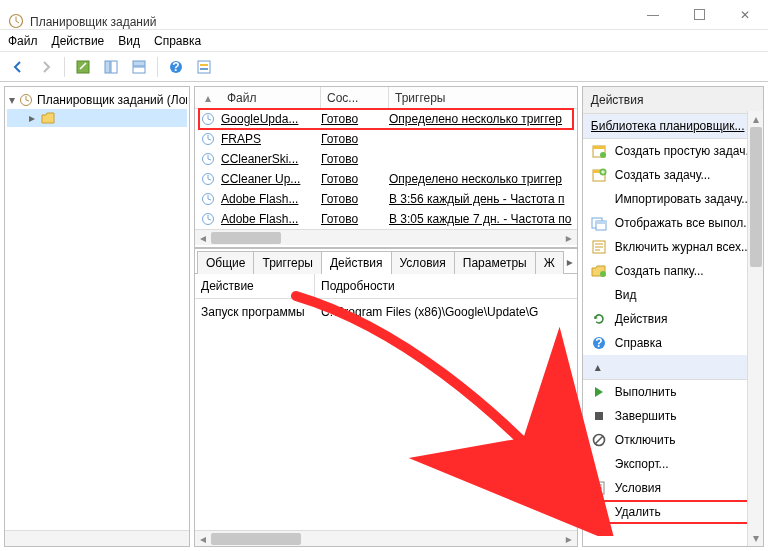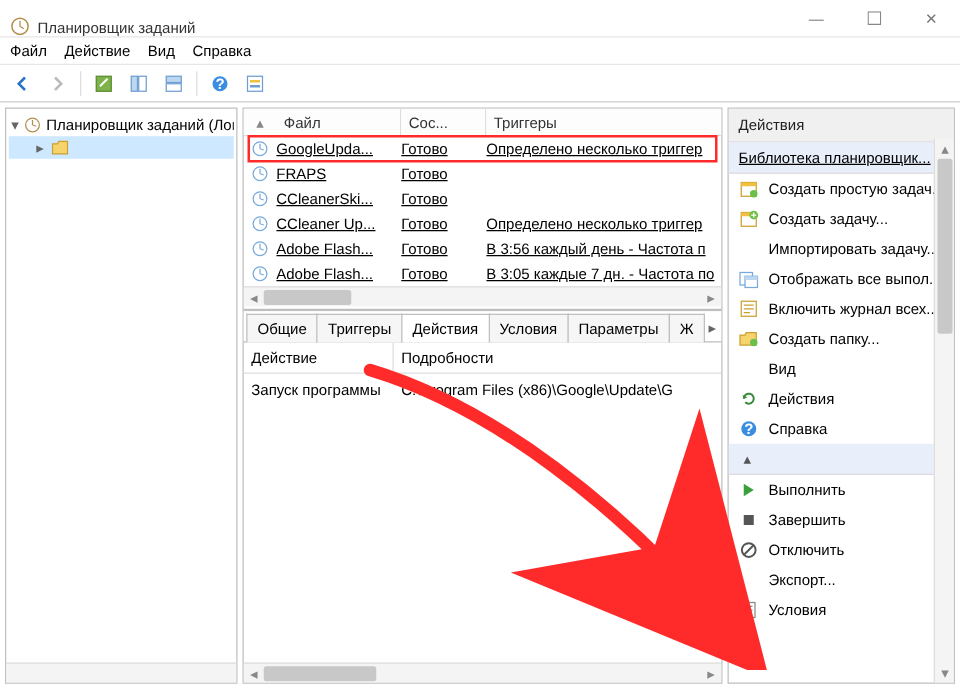--- a/index.html
+++ b/index.html
@@ -459,20 +459,29 @@
         </div>
         <div class="act-item">
           <span class="act-icon">
             <svg width="16" height="16">
               <rect x="3" y="2" width="10" height="12" fill="#fff" stroke="#888"></rect>
               <path d="M5 5 H11 M5 8 H11 M5 11 H9" stroke="#888"></path>
             </svg>
           </span>
           <span>Условия</span>
         </div>
+        <div class="act-item red-box">
+          <span class="act-icon">
+            <svg width="16" height="16">
+              <path d="M3 3 L13 13 M13 3 L3 13" stroke="#d40000" stroke-width="3" stroke-linecap="round"></path>
+            </svg>
+          </span>
+          <span>Удалить</span>
+          <div class="red-outline"></div>
+        </div>
       </div>
     <div class="rscroll">
       <div class="arrow">▴</div>
       <div class="rtrack">
           <div class="rthumb"></div>
         </div>
       <div class="arrow">▾</div>
     </div>
   </div>
 </div>

